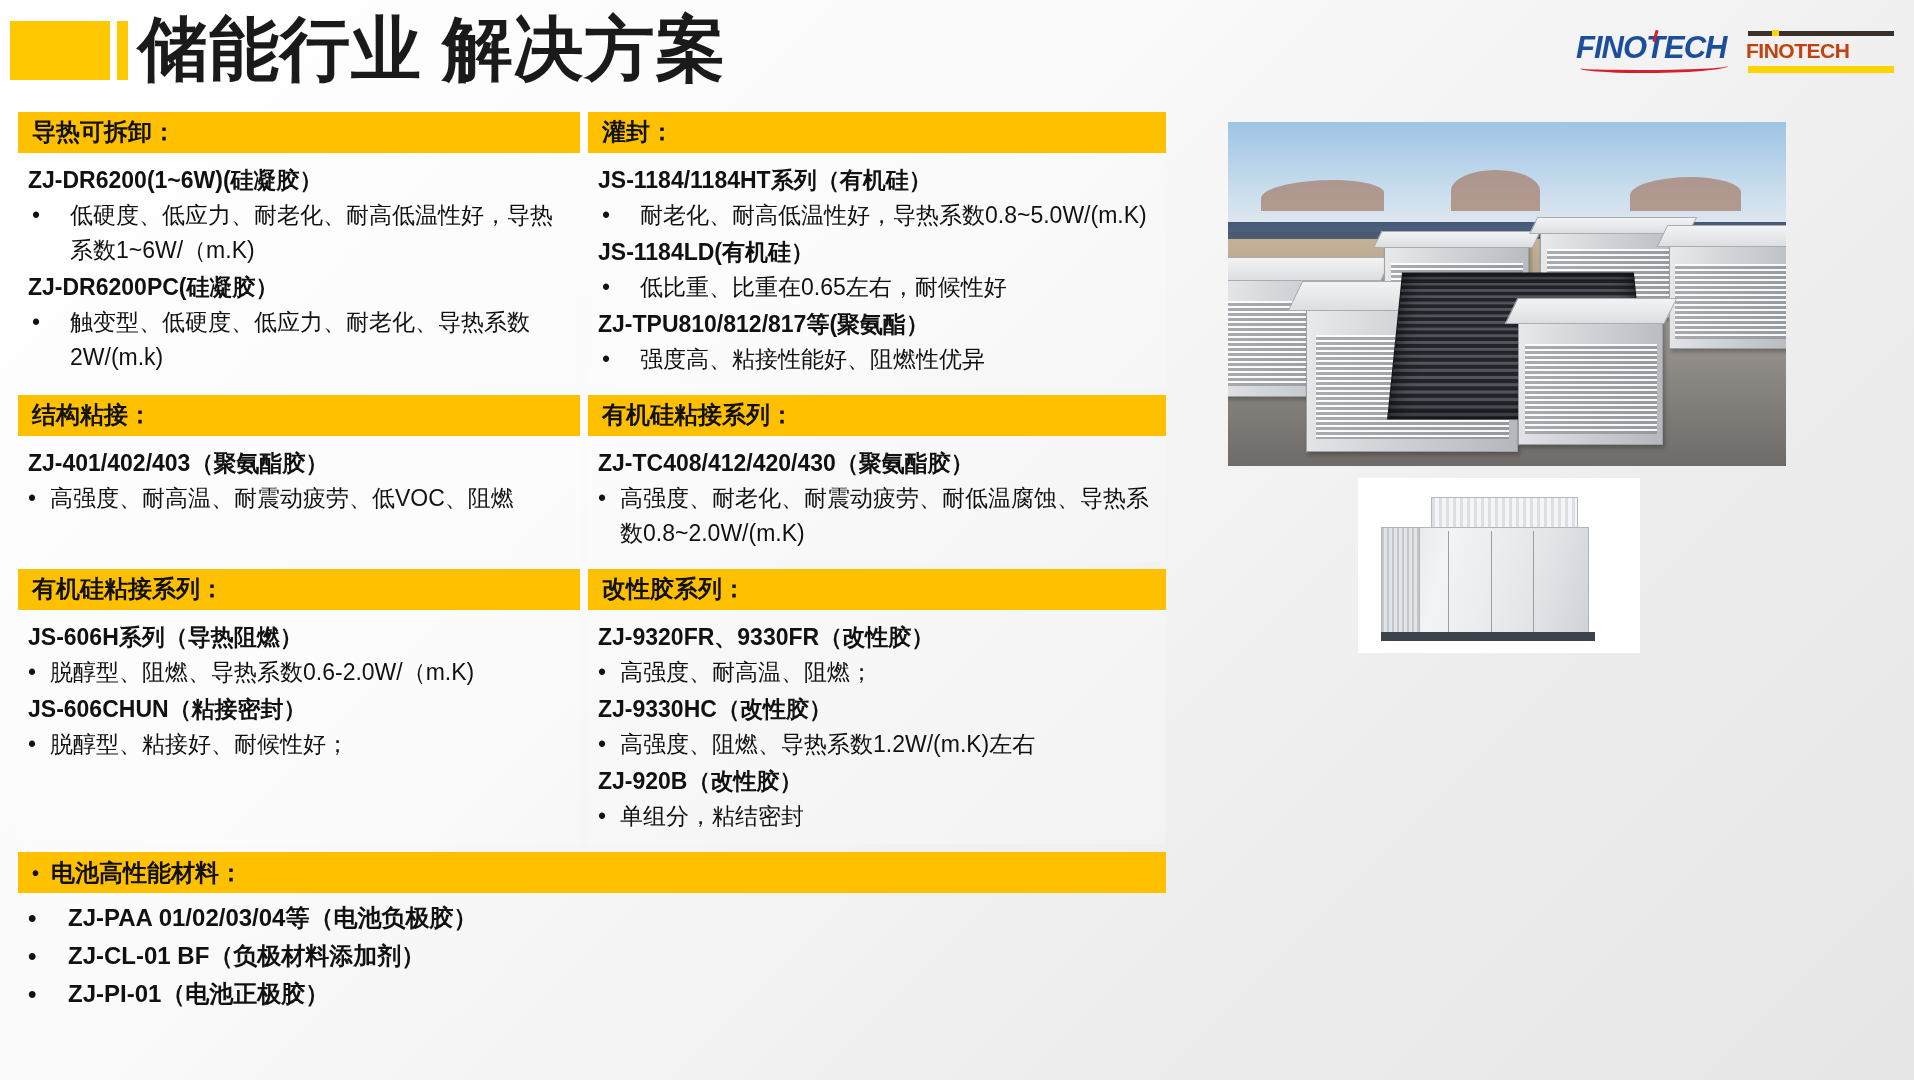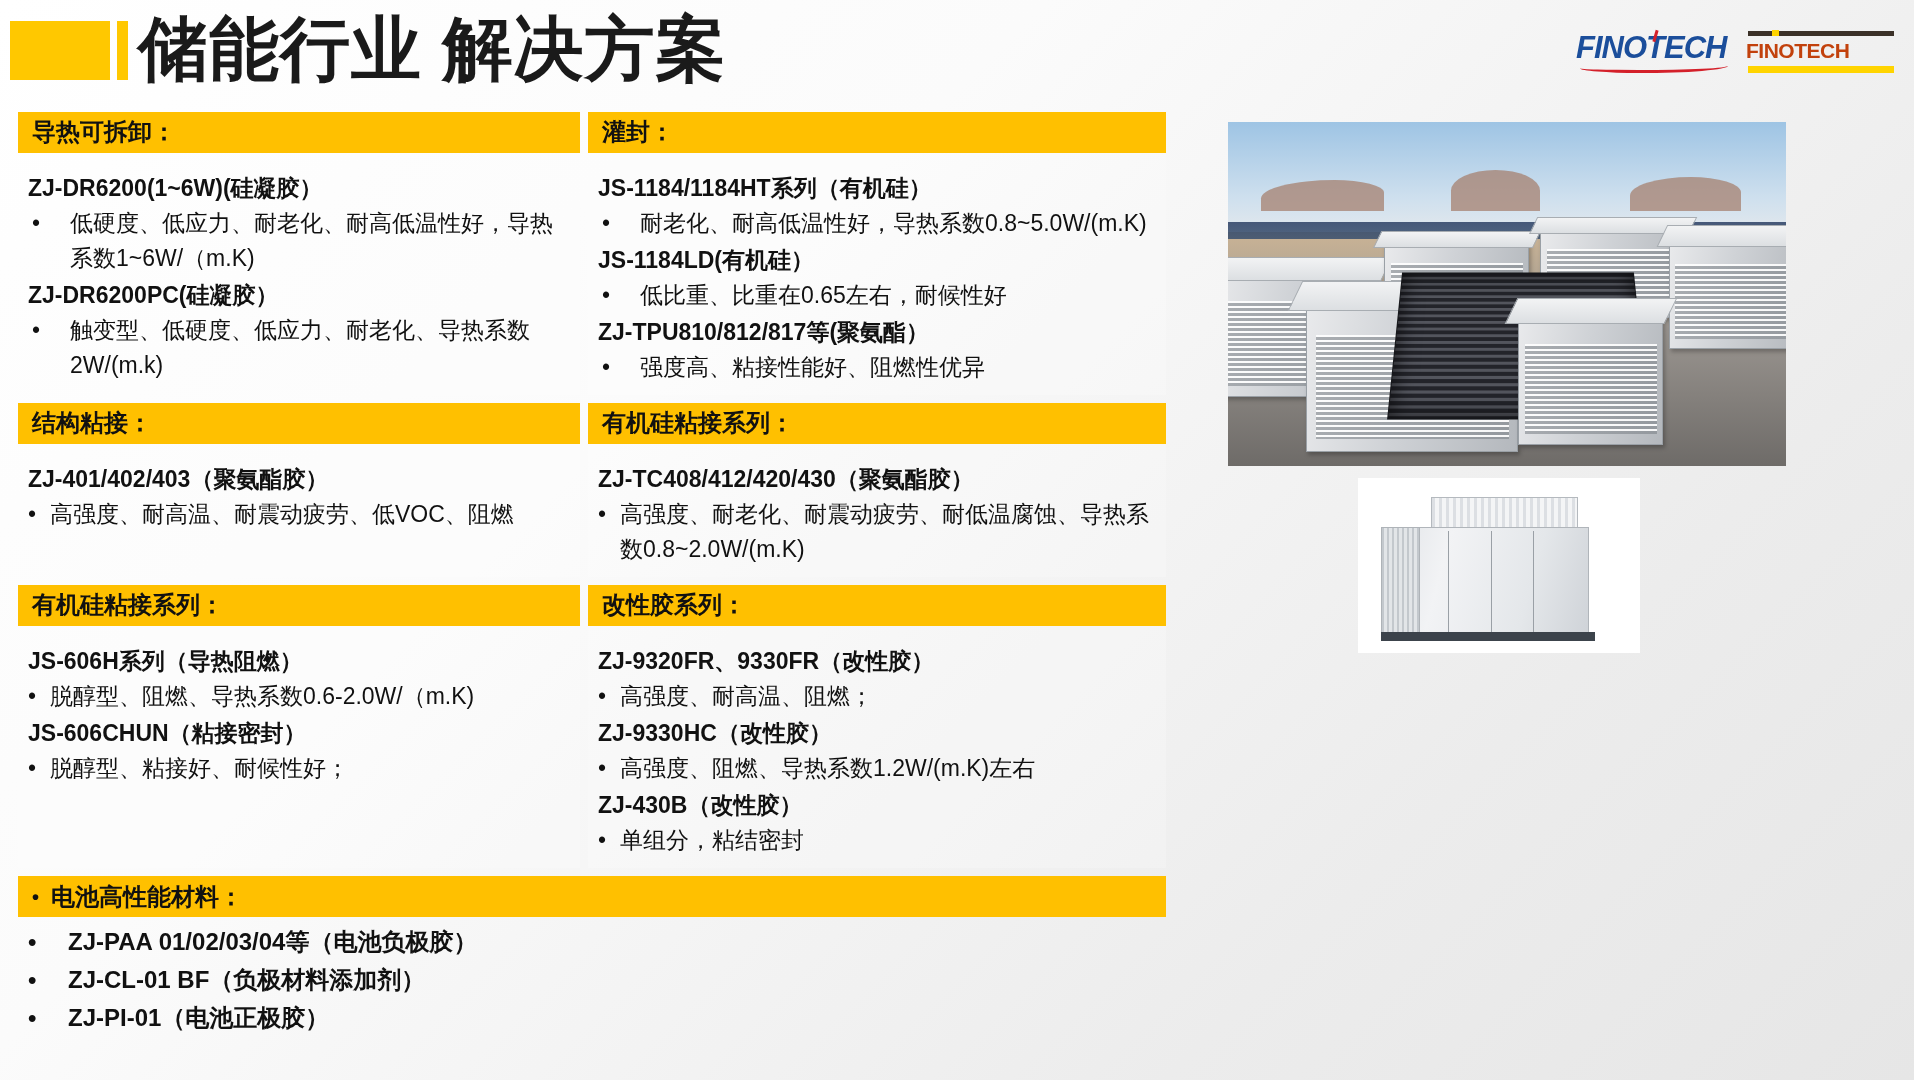--- a/index.html
+++ b/index.html
@@ -71,21 +71,21 @@
   .sec-head {
     background: #FFC000; color: #111;
     font-size: 24px; font-weight: bold;
     padding: 5px 0 6px 14px;
     line-height: 30px; height: 41px;
   }
   .sec-head.left  { width: 562px; }
   .sec-head.right { width: 578px; }
   .sec-bodies { display: flex; gap: 8px; background: transparent; }
   .sec-body {
-    padding: 16px 12px 10px 10px;
+    padding: 8px 12px 10px 10px;
     background: rgba(255,255,255,0.22);
   }
   .sec-body.left  { width: 562px; }
   .sec-body.right { width: 578px; }
 
   .prod-name {
     font-size: 23px; font-weight: bold; color: #111;
     line-height: 35px; margin: 2px 0 0 0;
   }
   .bullet-row {
@@ -286,21 +286,21 @@
           <div class="prod-name">ZJ-9320FR、9330FR（改性胶）</div>
           <div class="bullet-row">
             <span class="bullet-dot">•</span>
             <span class="bullet-text">高强度、耐高温、阻燃；</span>
           </div>
           <div class="prod-name">ZJ-9330HC（改性胶）</div>
           <div class="bullet-row">
             <span class="bullet-dot">•</span>
             <span class="bullet-text">高强度、阻燃、导热系数1.2W/(m.K)左右</span>
           </div>
-          <div class="prod-name">ZJ-430B（改性胶）</div>
+          <div class="prod-name">ZJ-920B（改性胶）</div>
           <div class="bullet-row">
             <span class="bullet-dot">•</span>
             <span class="bullet-text">单组分，粘结密封</span>
           </div>
         </div>
       </div>
       <div class="row-sep"></div>
     </div>
     <div class="section">
       <div class="bat-head">

